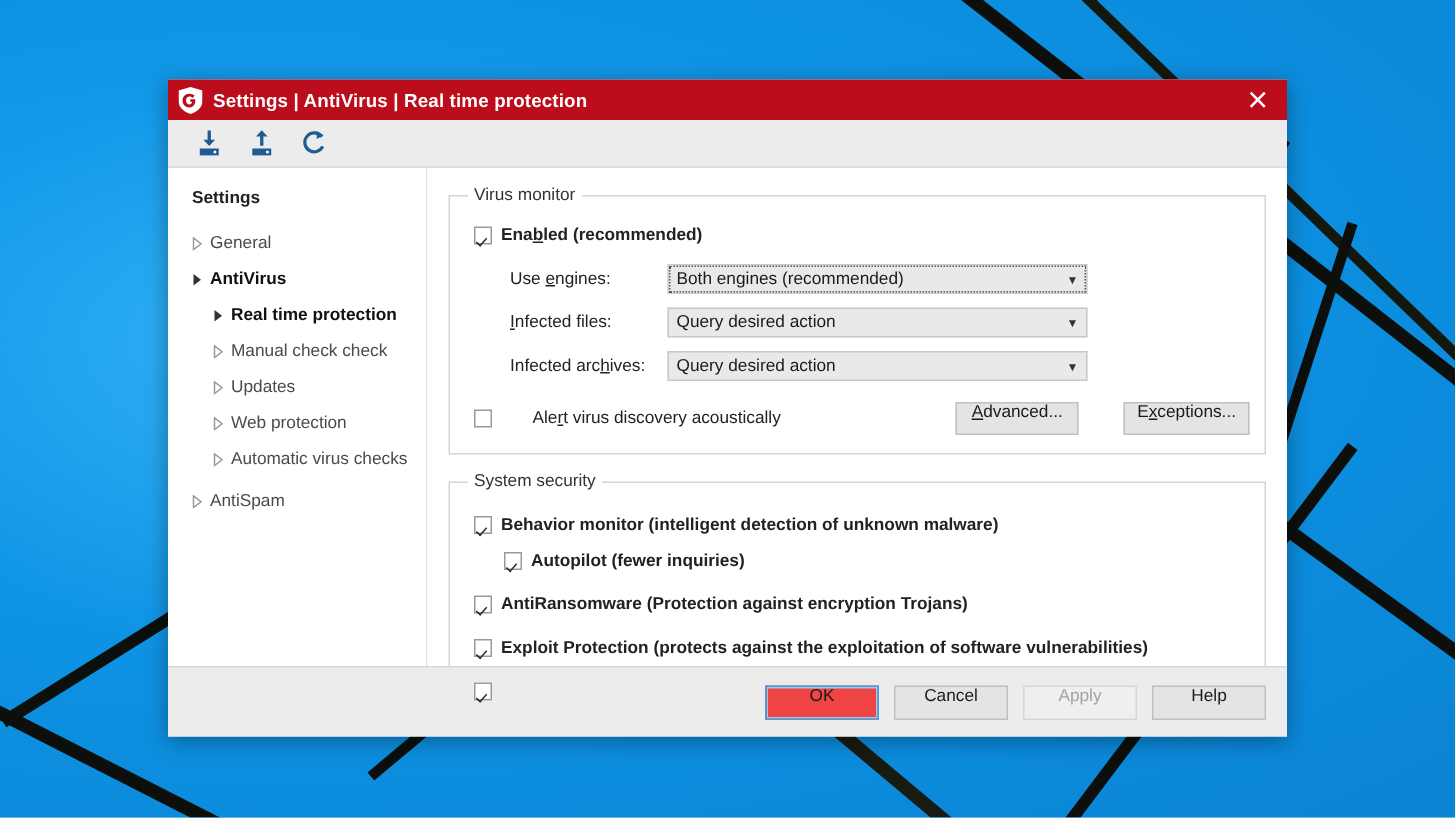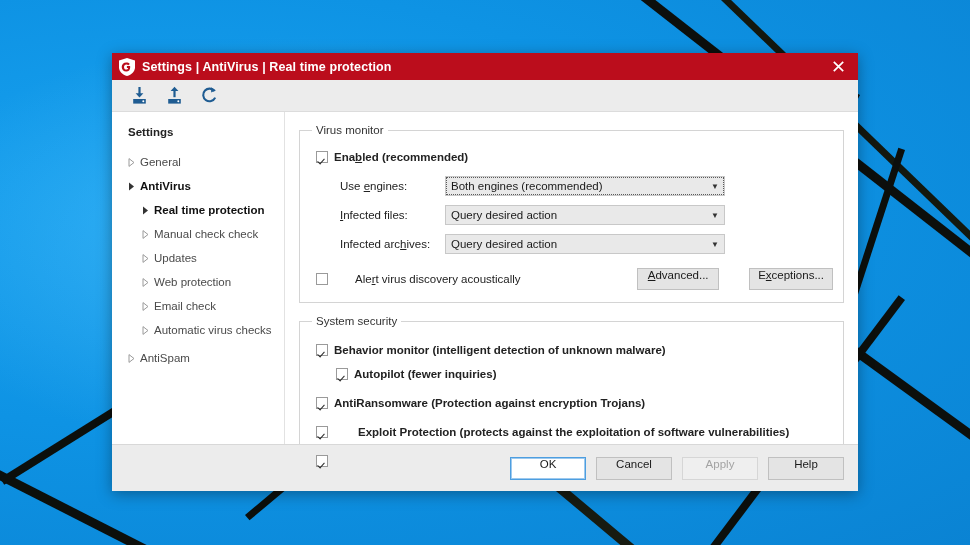--- a/index.html
+++ b/index.html
@@ -96,21 +96,21 @@
 
   .btnrow { display:flex; align-items:center; margin-top:14px;gap:21px; }
   .btnrow .spacer { flex:1 1 auto; }
   .btn {
     min-width:82px; height:22px; background:#e4e4e4; border:1px solid #c0c0c0;
     font-size:11.5px; color:#1a1a1a; display:flex; align-items:flex-start; justify-content:center;
     cursor:default; margin-left:9px; font-family:"Liberation Sans", sans-serif;
     padding:0 8px;
   }
   .btn.disabled { color:#a3a3a3; background:#efefef; border-color:#d6d6d6; }
-  .btn.default { border:1px solid #4d9ee0; box-shadow:0 0 0 1px #9dc9ee inset; background:#ffffff; }
+  .btn.default { border:1px solid #4d9ee0; box-shadow:0 0 0 1px #9dc9ee inset; background:#ef4444; }
 
   .indent1 { margin-left:6px; }
   .indent2 { margin-left:26px; }
 
   
   .footer { height:47px; flex:0 0 47px; background:#ececec; border-top:1px solid #d8d8d8;
             display:flex; align-items:center; justify-content:flex-end; padding-right:14px; }
   .footer .btn { min-width:76px; height:23px; margin-left:10px; }
 </style>
 </head>
@@ -225,28 +225,20 @@
 
       <div class="tree-item lvl2">
         <span class="tri">
           <svg width="7" height="9" viewBox="0 0 7 9">
               <path d="M1 0.6 L6 4.5 L1 8.4 Z" fill="none" stroke="#9a9a9a" stroke-width="1"></path>
             </svg>
         </span>
         <span class="tree-label">Web protection</span>
       </div>
 
-      <div class="tree-item lvl2">
-        <span class="tri">
-          <svg width="7" height="9" viewBox="0 0 7 9">
-              <path d="M1 0.6 L6 4.5 L1 8.4 Z" fill="none" stroke="#9a9a9a" stroke-width="1"></path>
-            </svg>
-        </span>
-        <span class="tree-label">Email check</span>
-      </div>
 
       <div class="tree-item lvl2">
         <span class="tri">
           <svg width="7" height="9" viewBox="0 0 7 9">
               <path d="M1 0.6 L6 4.5 L1 8.4 Z" fill="none" stroke="#9a9a9a" stroke-width="1"></path>
             </svg>
         </span>
         <span class="tree-label">Automatic virus checks</span>
       </div>
 
@@ -318,21 +310,21 @@
         <div class="cb-row indent2" style="margin-top:3px;">
           <span class="cb checked"></span>
           <span class="cb-label">Autopilot (fewer inquiries)</span>
         </div>
 
         <div class="cb-row indent1" style="margin-top:8px;">
           <span class="cb checked"></span>
           <span class="cb-label">AntiRansomware (Protection against encryption Trojans)</span>
         </div>
 
-        <div class="cb-row indent1" style="margin-top:8px;gap:24px;">
+        <div class="cb-row indent1" style="margin-top:8px;">
           <span class="cb checked"></span>
           <span class="cb-label">Exploit Protection (protects against the exploitation of software vulnerabilities)</span>
         </div>
 
         <div class="cb-row indent1" style="margin-top:8px;">
           <span class="cb checked"></span>
           <span class="cb-label">DeepRay (Protection against suspicious access and potential threats)</span>
         </div>
       </fieldset>
 

